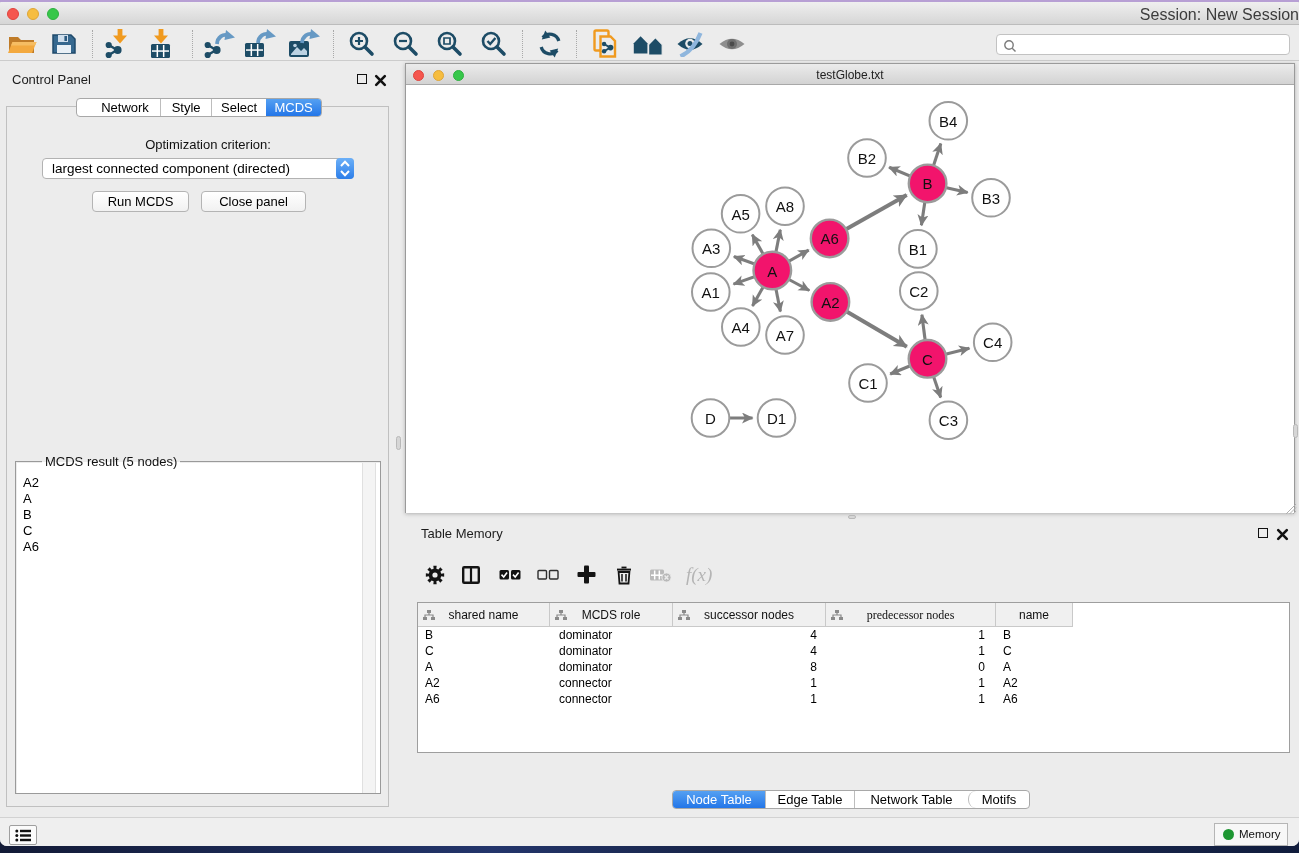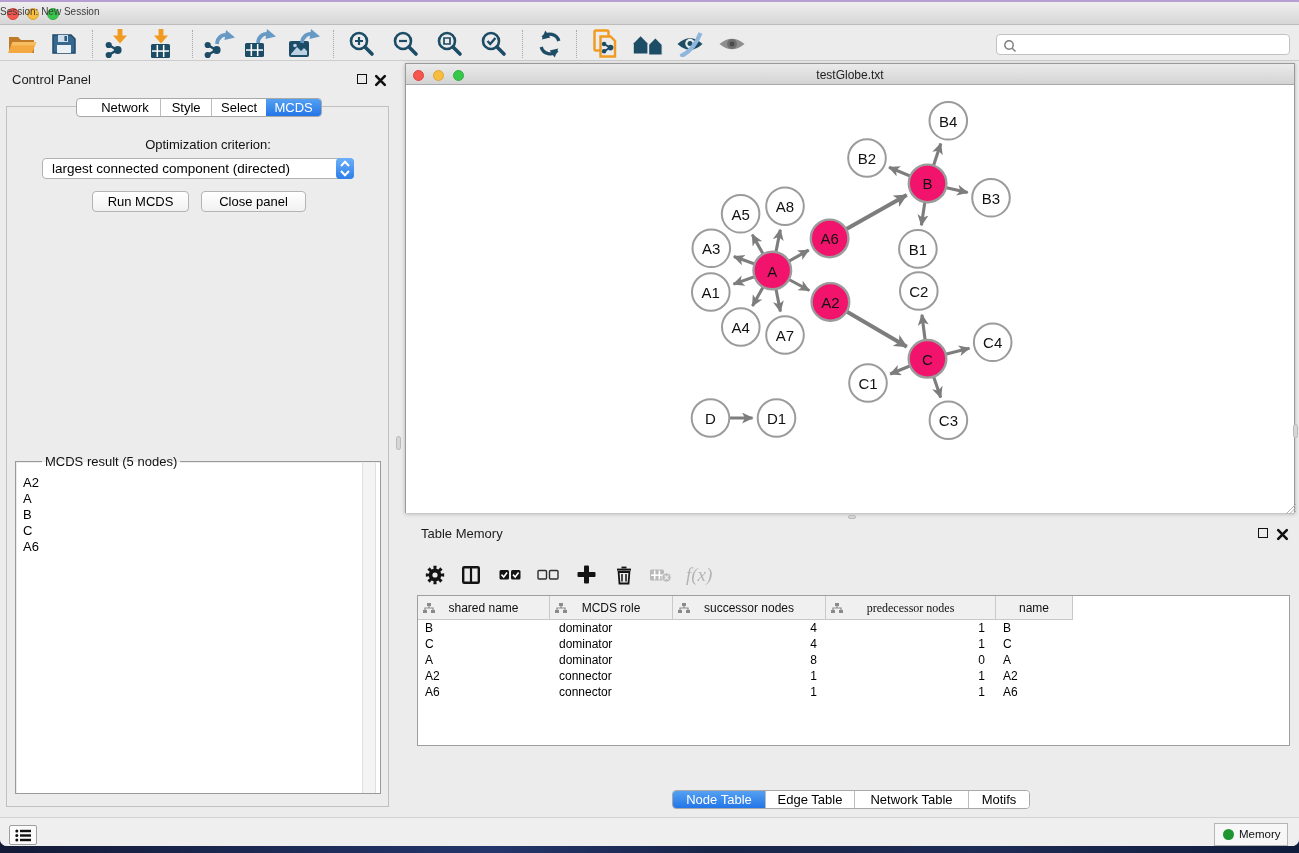--- a/index.html
+++ b/index.html
@@ -9,22 +9,22 @@
   background:linear-gradient(90deg,#121a36 0%,#1a2750 18%,#23356b 38%,#182549 55%,#1d2c55 75%,#101c3c 100%); }
 #app { position:absolute; left:0; top:0; width:1299px; height:846px; background:#ececec;
   border-radius:4px 4px 7px 7px; overflow:hidden; }
 #topline { position:absolute; left:0; top:0; width:1299px; height:2px; background:#b79fd4; z-index:20; }
 #titlebar { position:absolute; left:0; top:2px; width:1299px; height:23px;
   background:linear-gradient(#efefef,#d6d6d6); border-bottom:1px solid #bcbcbc; }
 .tl { position:absolute; top:6px; width:12px; height:12px; border-radius:50%; }
 #titlebar .tl.r { left:7px;  background:#f5564e; border:1px solid #e0443e; }
 #titlebar .tl.y { left:27px; background:#f6bd3f; border:1px solid #dfa537; }
 #titlebar .tl.g { left:47px; background:#37c74a; border:1px solid #2eb140; }
-#titlebar .ttl { position:absolute; top:4px; left:0; width:100%; text-align:left;
-  font-size:10px; color:#3c3c3c; }
+#titlebar .ttl { position:absolute; top:4px; left:0; width:100%; text-align:right;
+  font-size:16px; color:#3c3c3c; }
 #toolbar { position:absolute; left:0; top:26px; width:1299px; height:35px; background:#ececec;
   border-bottom:1px solid #cccccc; }
 .sep { position:absolute; top:4px; height:28px; width:0; border-left:1px dotted #a9a9a9; }
 #search { position:absolute; left:996px; top:8px; width:294px; height:21px; background:#fff;
   border:1px solid #c2c2c2; border-radius:4px; }
 #statusbar { position:absolute; left:0; top:817px; width:1299px; height:29px; background:#efefef;
   border-top:1px solid #d2d2d2; }
 #listbtn { position:absolute; left:9px; top:7px; width:28px; height:20px; background:#fbfbfb;
   border:1px solid #9f9f9f; border-radius:2px; }
 #membtn { position:absolute; left:1214px; top:5px; width:74px; height:23px; background:#f7f7f7;
@@ -71,21 +71,21 @@
 #nettb .tl { top:6px; width:11px; height:11px; }
 #nettb .tl.r { left:7px;  background:#f5564e; border:1px solid #e0443e; }
 #nettb .tl.y { left:27px; background:#f6bd3f; border:1px solid #dfa537; }
 #nettb .tl.g { left:47px; background:#37c74a; border:1px solid #2eb140; }
 #nettb .ttl { position:absolute; top:4px; left:0; width:100%; text-align:center; font-size:12px; color:#222; }
 #netcv { position:absolute; left:0; top:22px; width:888px; height:427px; background:#fff; }
 #grip { position:absolute; right:-3px; bottom:1px; width:11px; height:11px; }
 #tpanel { position:absolute; left:405px; top:519px; width:894px; height:296px; background:#ececec; }
 #tpanel .hdr { position:absolute; left:16px; top:7px; font-size:13px; color:#1c1c1c; }
 #ttool { position:absolute; left:12px; top:38px; width:870px; height:36px; }
-#tbl { position:absolute; left:12px; top:76px; width:873px; height:151px; background:#fff;
+#tbl { position:absolute; left:12px; top:83px; width:873px; height:151px; background:#fff;
   border:1px solid #9e9e9e; font-size:12px; }
 #thead { position:absolute; left:0; top:0; width:655px; height:24px; background:#f0f0f0;
   border-bottom:1px solid #c9c9c9; }
 #thead .cb { position:absolute; top:0; height:24px; border-right:1px solid #c9c9c9; }
 #thead .ct { position:absolute; top:5px; width:100%; text-align:center; font-size:12px; color:#111; }
 .trow { position:absolute; left:0; width:871px; height:16px; font-size:12px; color:#000; }
 .trow span { position:absolute; top:1px; }
 #ttabs { left:267px; top:271px; width:358px; }
 </style>
 </head>
@@ -478,21 +478,21 @@
           <span style="left:141px;">connector</span>
           <span style="left:337px;width:62px;text-align:right;">1</span>
           <span style="left:505px;width:62px;text-align:right;">1</span>
           <span style="left:585px;">A6</span>
         </div>
     </div>
     <div class="tabbar" id="ttabs">
       <div class="tab sel" style="width:92px;">Node Table</div>
       <div class="tab" style="width:89px;">Edge Table</div>
       <div class="tab" style="width:114px;">Network Table</div>
-      <div class="tab" style="width:61px;">Motifs</div>
+      <div class="tab" style="width:61px;border-radius:8px;">Motifs</div>
     </div>
   </div>
   <div id="statusbar">
     <div id="listbtn">
         <svg style="position:absolute;left:5px;top:3px;" width="17" height="13" viewBox="0 0 17 13">
           <circle cx="1.8" cy="2" r="1.5" fill="#111"></circle>
           <rect x="5" y="0.8" width="11" height="2.4" fill="#111"></rect>
           <circle cx="1.8" cy="6.5" r="1.5" fill="#111"></circle>
           <rect x="5" y="5.3" width="11" height="2.4" fill="#111"></rect>
           <circle cx="1.8" cy="11" r="1.5" fill="#111"></circle>

